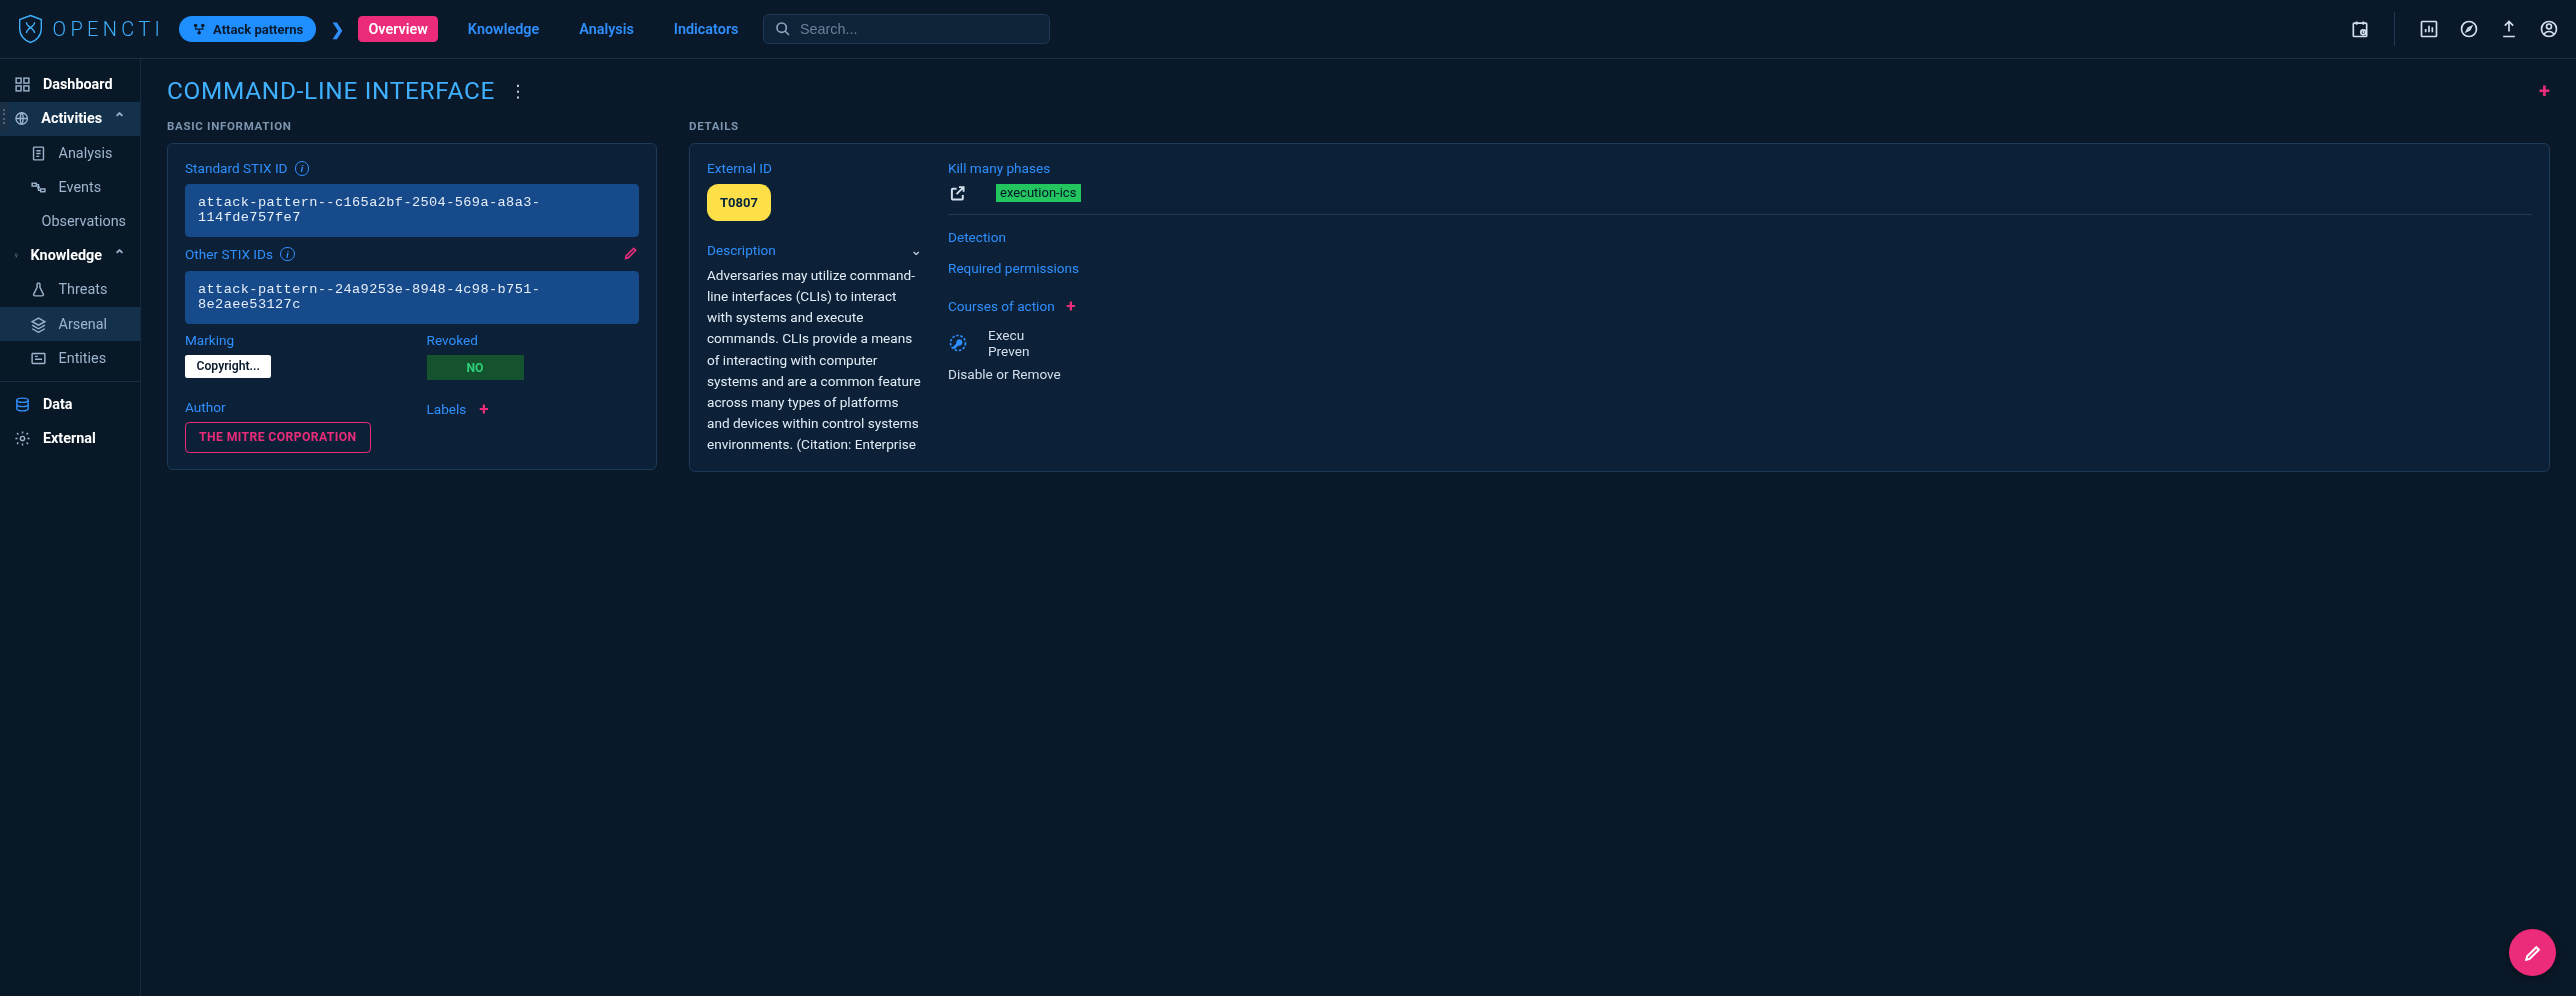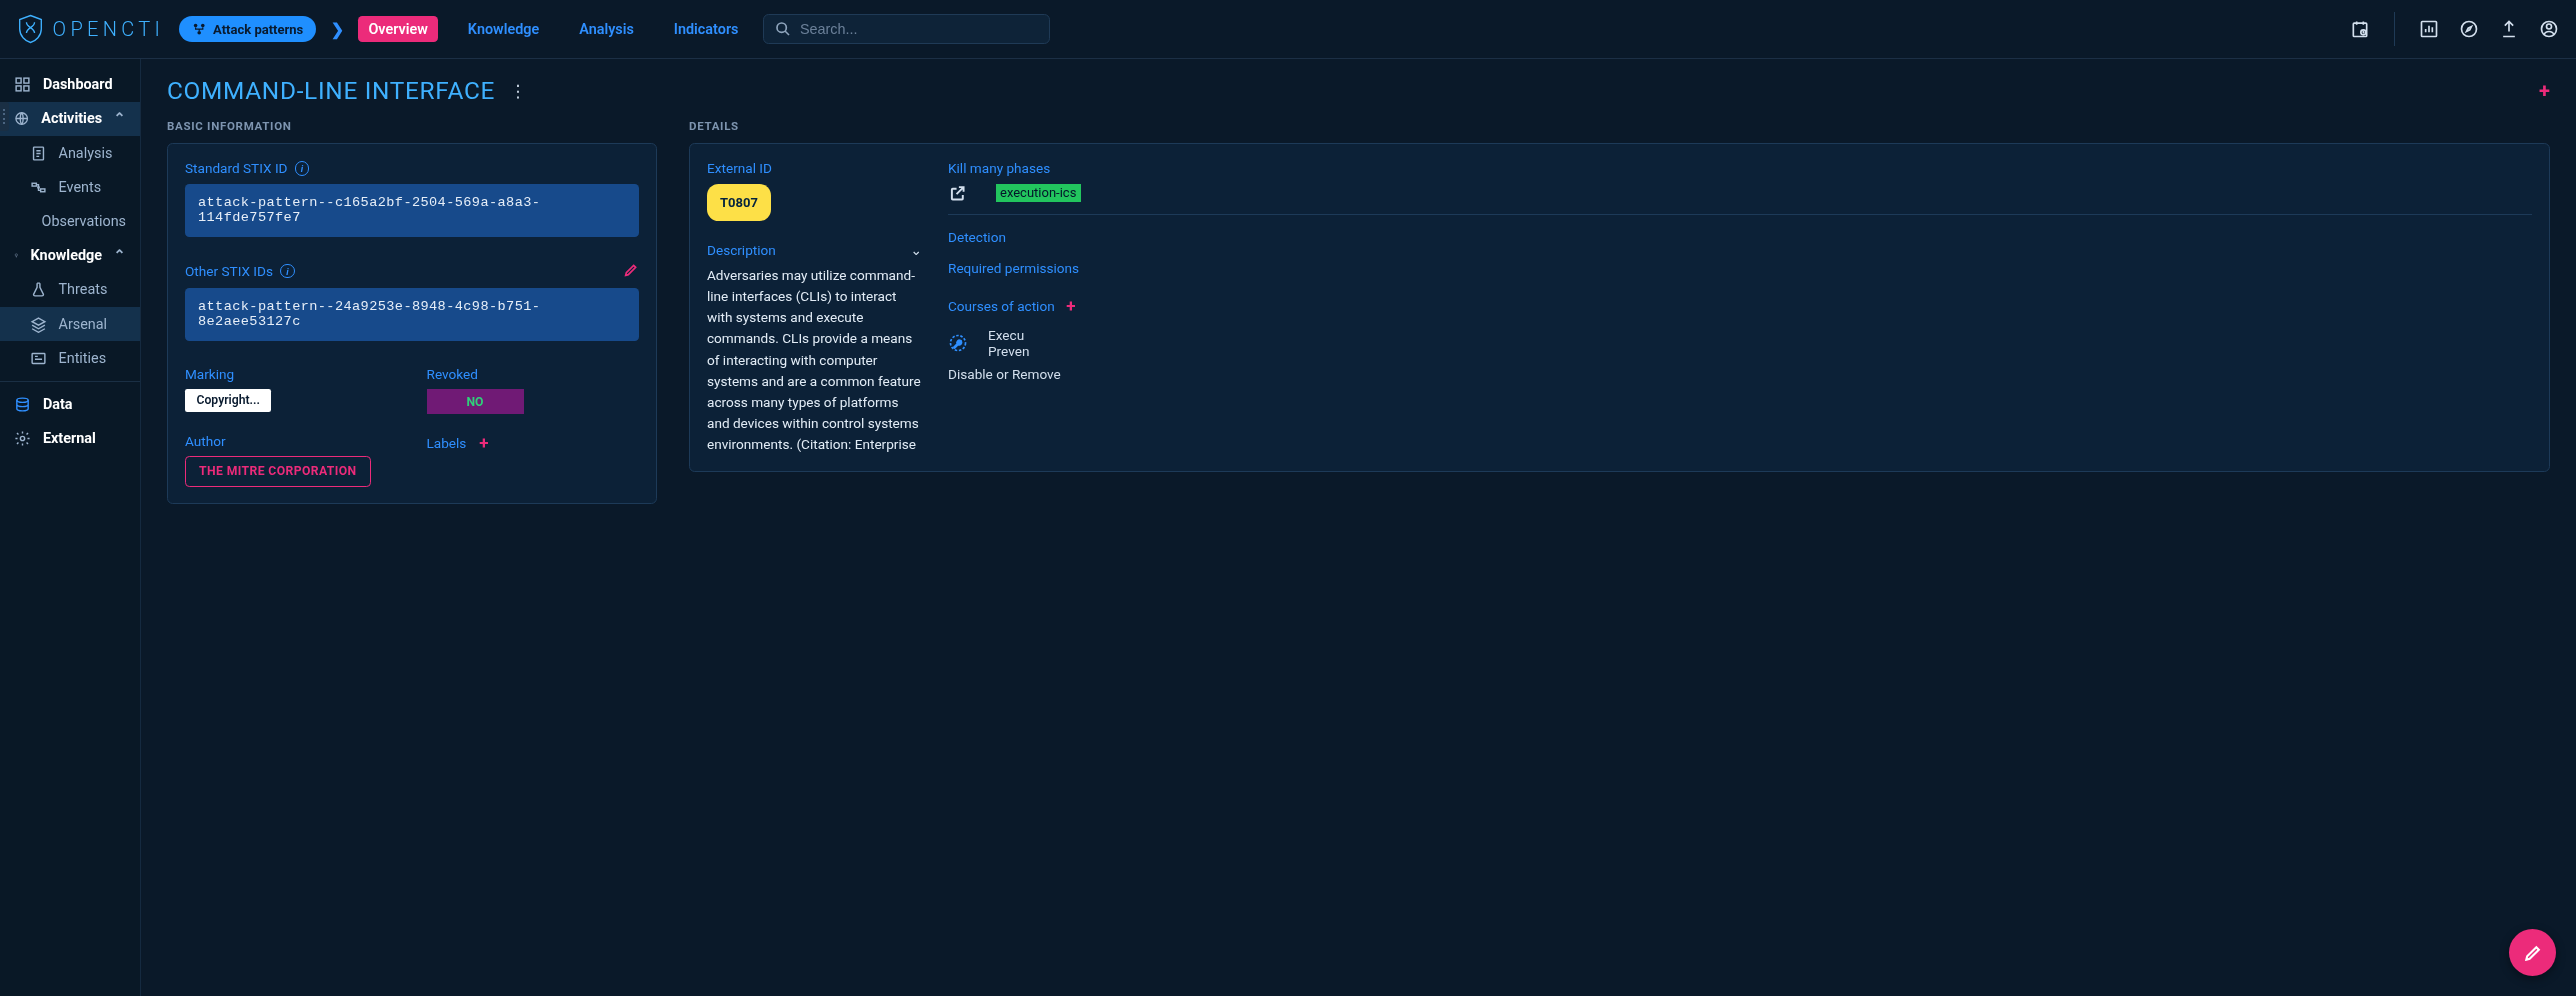--- a/index.html
+++ b/index.html
@@ -224,38 +224,38 @@
 }
 
 .stix-id {
   font-family: ui-monospace, "SFMono-Regular", Consolas, "Liberation Mono", Menlo, monospace;
   background: #174a8b;
   color: #e6eef8;
   padding: 11.5px 13px;
   border-radius: 4.3px;
   font-size: 13.6px;
   letter-spacing: 0.4px;
-  margin-bottom: 25px;
+  margin-bottom: 8px;
 }
 
 .two-col { display: flex; gap: 29px; }
 .two-col > div { flex: 1; }
 
 .marking-chip {
   display: inline-block;
   background: #fff;
   color: #091a2e;
   padding: 4.3px 11.5px;
   border-radius: 2.2px;
   font-size: 12.2px;
   font-weight: 600;
 }
 .revoked-chip {
   display: inline-block;
-  background: #701a75;
+  background: #14532d;
   color: #2fd07a;
   padding: 5.7px 40px;
   border-radius: 0;
   font-weight: 700;
   font-size: 12.2px;
 }
 .author-chip {
   display: inline-block;
   border: 1.1px solid #ec2b7a;
   color: #ec2b7a;

